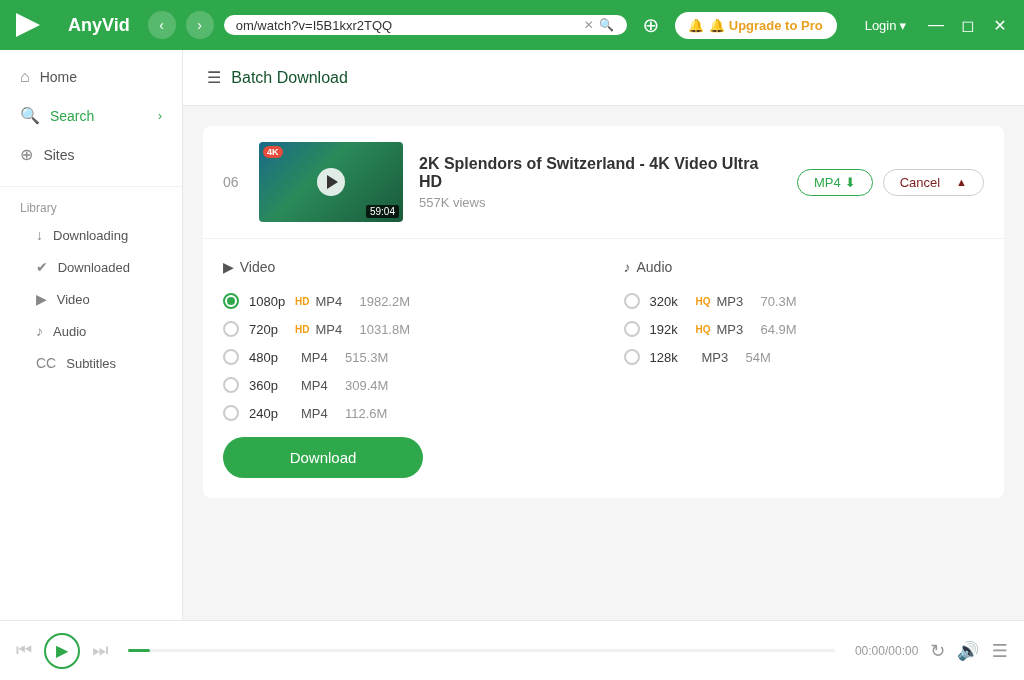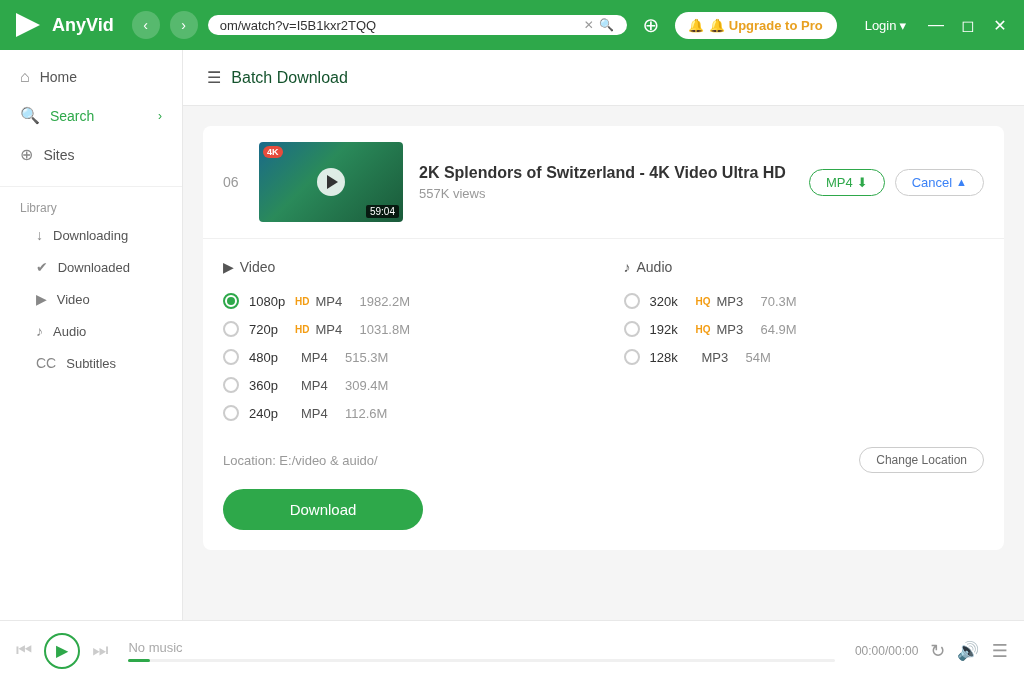--- a/index.html
+++ b/index.html
@@ -1,20 +1,20 @@
 <!DOCTYPE html>
 <html><head>
   <meta charset="utf-8">
   <style>
     * { margin: 0; padding: 0; box-sizing: border-box; }
     body { font-family: -apple-system, BlinkMacSystemFont, 'Segoe UI', sans-serif; width: 1024px; height: 680px; overflow: hidden; background: #f5f5f5; display: flex; flex-direction: column; }
 
     
     .title-bar { background: #2ea84a; height: 50px; display: flex; align-items: center; padding: 0 12px; gap: 10px; flex-shrink: 0; }
-    .logo-area { display: flex; align-items: center; gap: 8px; margin-right: 8px; }
+    .logo-area { display: flex; align-items: center; gap: 24px; margin-right: 8px; }
     .app-name { color: white; font-size: 18px; font-weight: bold; }
     .nav-btn { background: rgba(255,255,255,0.2); border: none; color: white; width: 28px; height: 28px; border-radius: 50%; cursor: pointer; font-size: 14px; display: flex; align-items: center; justify-content: center; }
     .url-bar { background: white; border-radius: 20px; flex: 1; height: 20px; display: flex; align-items: center; padding: 0 12px; gap: 6px; font-size: 12px; color: #333; }
     .url-text { flex: 1; overflow: hidden; text-overflow: ellipsis; white-space: nowrap; font-size: 13px; }
     .url-close { color: #999; cursor: pointer; font-size: 12px; }
     .url-search { color: #999; cursor: pointer; }
     .add-tab-btn { background: none; border: none; color: white; font-size: 20px; cursor: pointer; width: 28px; height: 28px; display: flex; align-items: center; justify-content: center; }
     .upgrade-btn { background: white; color: #e8a020; border: none; border-radius: 20px; padding: 6px 14px; font-size: 13px; font-weight: 600; cursor: pointer; display: flex; align-items: center; gap: 4px; }
     .login-btn { background: none; border: none; color: white; font-size: 13px; cursor: pointer; display: flex; align-items: center; gap: 3px; margin-left: 18px; }
     .win-controls { display: flex; align-items: center; gap: 8px; margin-left: 8px; }
@@ -56,21 +56,21 @@
     .thumbnail-overlay { position: absolute; inset: 0; display: flex; align-items: center; justify-content: center; }
     .play-circle { width: 28px; height: 28px; background: rgba(255,255,255,0.85); border-radius: 50%; display: flex; align-items: center; justify-content: center; }
     .play-triangle { width: 0; height: 0; border-top: 7px solid transparent; border-bottom: 7px solid transparent; border-left: 11px solid #333; margin-left: 2px; }
     .duration-badge { position: absolute; bottom: 4px; right: 4px; background: rgba(0,0,0,0.75); color: white; font-size: 10px; padding: 1px 4px; border-radius: 2px; }
     .res-badge { position: absolute; top: 4px; left: 4px; background: #e74c3c; color: white; font-size: 9px; padding: 1px 4px; border-radius: 6px; font-weight: bold; }
     .card-info { flex: 1; }
     .card-title { font-size: 16px; font-weight: 600; color: #333; margin-bottom: 4px; }
     .card-views { font-size: 13px; color: #999; }
     .card-actions { display: flex; align-items: center; gap: 10px; }
     .mp4-btn { border: 1.5px solid #2ea84a; color: #2ea84a; background: white; border-radius: 20px; padding: 5px 16px; font-size: 13px; cursor: pointer; display: flex; align-items: center; gap: 4px; }
-    .cancel-btn { border: 1.5px solid #ccc; color: #3b82f6; background: white; border-radius: 20px; padding: 5px 16px; font-size: 13px; cursor: pointer; display: flex; align-items: center; gap: 4px; }
+    .cancel-btn { border: 1.5px solid #ccc; color: #7f1d1d; background: white; border-radius: 20px; padding: 5px 16px; font-size: 13px; cursor: pointer; display: flex; align-items: center; gap: 16px; }
     .dropdown-arrow { font-size: 11px; }
 
     
     .format-section { padding: 20px 20px 10px; }
     .format-cols { display: flex; gap: 40px; }
     .format-col { flex: 1; }
     .format-col-header { display: flex; align-items: center; gap: 6px; font-size: 14px; color: #555; margin-bottom: 12px; }
     .format-col-icon { font-size: 14px; }
     .format-row { display: flex; align-items: center; gap: 0; padding: 6px 0; }
     .radio-btn { width: 16px; height: 16px; border-radius: 50%; border: 2px solid #ccc; display: flex; align-items: center; justify-content: center; cursor: pointer; flex-shrink: 0; margin-right: 10px; }
@@ -285,41 +285,36 @@
                 <div class="radio-btn"></div>
                 <span class="res-label">128k</span>
                 <span class="hq-badge"></span>
                 <span class="format-type">MP3</span>
                 <span class="format-size">54M</span>
               </div>
             </div>
           </div>
         </div>
 
-        <div class="location-section">
-          <span class="location-text">Location: E:/video &amp; auido/</span>
-          <button class="change-loc-btn">Change Location</button>
-        </div>
 
         <div class="download-section">
           <button class="download-btn">Download</button>
         </div>
 
       </div>
     </div>
 
   </div>
 </div>
 
 <div class="player-bar">
   <button class="player-prev">⏮</button>
   <button class="player-play">▶</button>
   <button class="player-next">⏭</button>
   <div class="player-info">
-    <span class="player-track">No music</span>
     <div class="player-progress">
       <div class="player-progress-fill"></div>
     </div>
   </div>
   <span class="player-time">00:00/00:00</span>
   <button class="player-repeat">↻</button>
   <button class="player-volume">🔊</button>
   <button class="player-queue">☰</button>
 </div>
 

